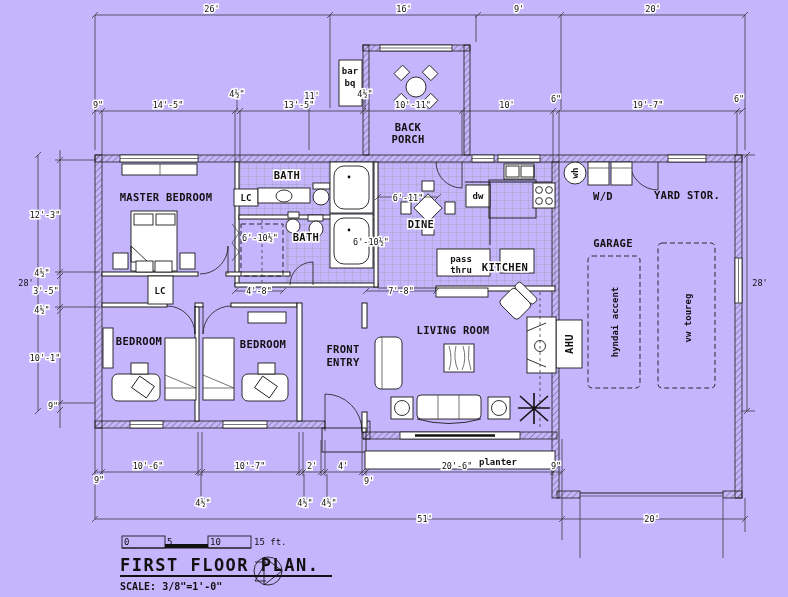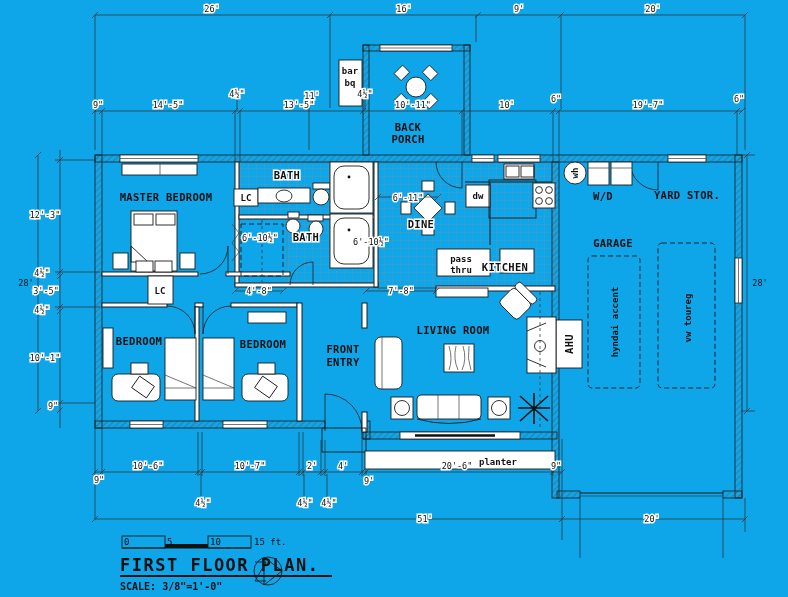--- a/index.html
+++ b/index.html
@@ -1,16 +1,16 @@
 <!DOCTYPE html>
 <html><head>
 <meta charset="utf-8">
 <style>
   html,body{margin:0;padding:0;background:#fff;width:788px;height:597px;overflow:hidden}
-  .sheet{position:relative;width:788px;height:597px;background:#0ea5e9}
+  .sheet{position:relative;width:788px;height:597px;background:#c4b5fd}
   svg{position:absolute;left:0;top:0}
   .ln{stroke:#1c1c1c;stroke-width:1;fill:none}
   .thin{stroke:#3a3a3a;stroke-width:.7;fill:none}
   .dimln{stroke:#333;stroke-width:.75;fill:none}
   .furn{stroke:#1c1c1c;stroke-width:.9;fill:#fff}
   .furn2{stroke:#1c1c1c;stroke-width:.9;fill:none}
   .dash{stroke-dasharray:5 3}
   .dash2{stroke-dasharray:3 3}
   .wallx{fill:url(#hatch);stroke:#1c1c1c;stroke-width:.8}
   .walli{fill:#fff;stroke:#1c1c1c;stroke-width:1}

